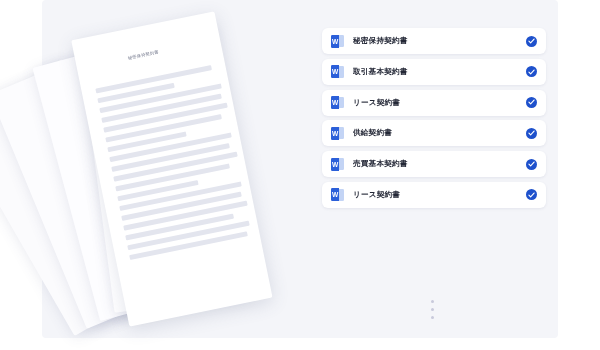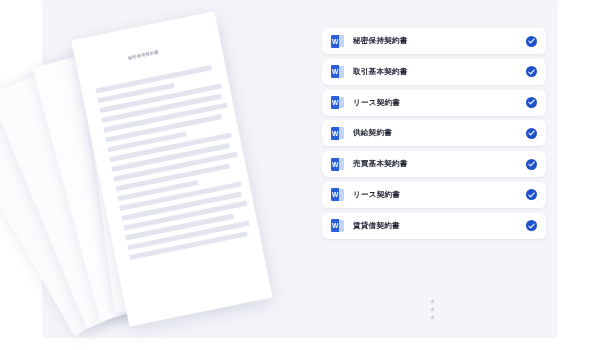--- a/index.html
+++ b/index.html
@@ -287,33 +287,20 @@
         <span class="wi-w">W</span>
       </span>
       <span class="row-label">リース契約書</span>
       <span class="check-badge">
         <svg viewBox="0 0 8 7">
             <path d="M1 3.6 L3 5.6 L7 1.2" stroke="#ffffff" stroke-width="1.3" fill="none" stroke-linecap="round" stroke-linejoin="round"></path>
           </svg>
       </span>
     </div>
 
-    <div class="list-row">
-      <span class="word-icon">
-        <span class="wi-left"></span>
-          <span class="wi-right"></span>
-        <span class="wi-w">W</span>
-      </span>
-      <span class="row-label">賃貸借契約書</span>
-      <span class="check-badge">
-        <svg viewBox="0 0 8 7">
-            <path d="M1 3.6 L3 5.6 L7 1.2" stroke="#ffffff" stroke-width="1.3" fill="none" stroke-linecap="round" stroke-linejoin="round"></path>
-          </svg>
-      </span>
-    </div>
 
   </div>
 
   <div class="more-dots">
     <div class="dot"></div>
     <div class="dot"></div>
     <div class="dot"></div>
   </div>
 
 </div>

